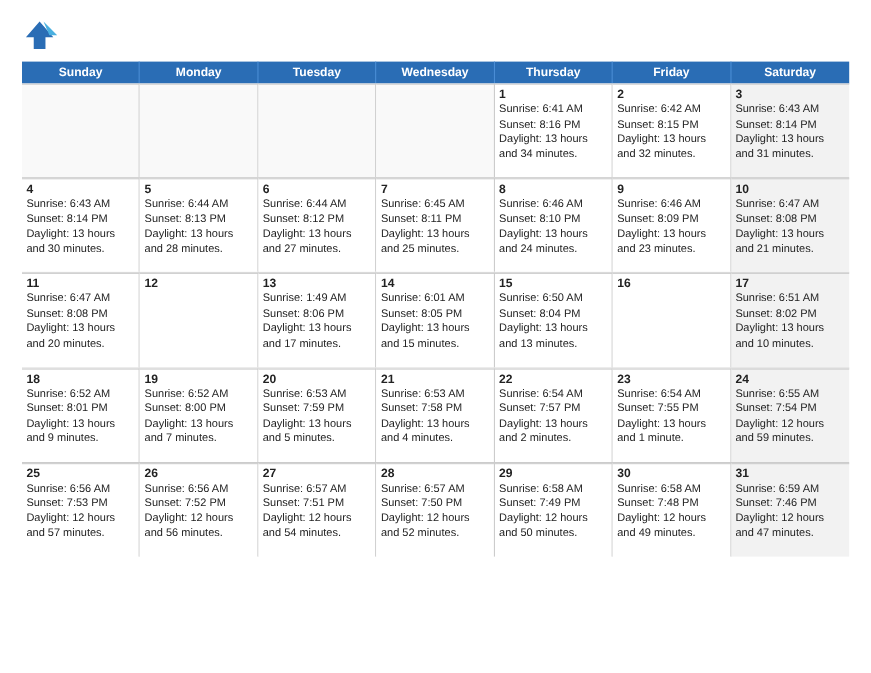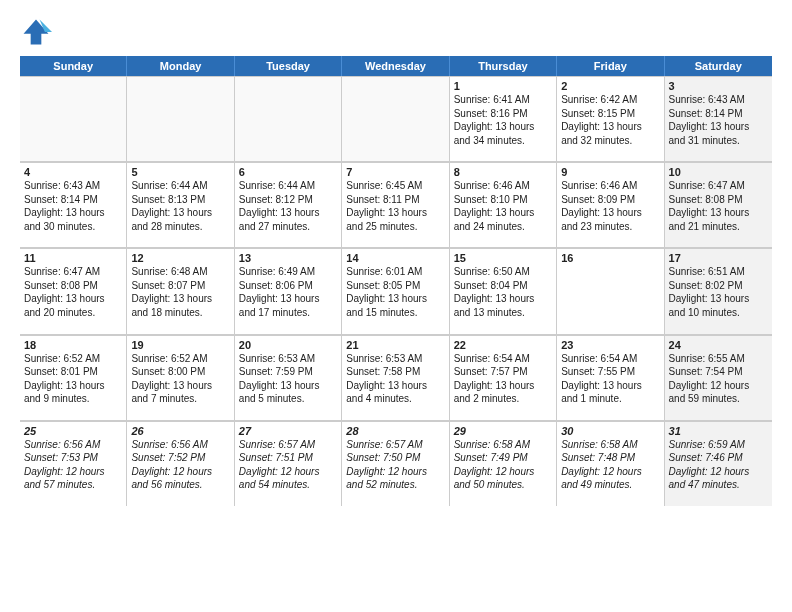--- a/index.html
+++ b/index.html
@@ -84,21 +84,21 @@
       flex: 1;
       display: flex;
       flex-direction: column;
     }
     .cal-row {
       display: grid;
       grid-template-columns: repeat(7, 1fr);
       flex: 1;
       border-bottom: 1px solid #ccc;
     }
-    .cal-row:last-child { border-bottom: none; font-style: italic; }
+    .cal-row:last-child { border-bottom: none; }
     .cal-cell {
       border-right: 1px solid #ccc;
       border-top: 1px solid #ccc;
       padding: 3px 4px;
       font-size: 9.2px;
       color: #222;
       background: #fff;
       vertical-align: top;
       min-height: 0;
       display: flex;
@@ -232,28 +232,24 @@
         <div class="cal-row">
           <div class="cal-cell">
             <div class="day-num">11</div>
             <div class="day-info">Sunrise: 6:47 AM
 Sunset: 8:08 PM
 Daylight: 13 hours
 and 20 minutes.</div>
           </div>
           <div class="cal-cell">
             <div class="day-num">12</div>
-            <div class="day-info">Sunrise: 6:48 AM
-Sunset: 8:07 PM
-Daylight: 13 hours
-and 18 minutes.</div>
           </div>
           <div class="cal-cell">
             <div class="day-num">13</div>
-            <div class="day-info">Sunrise: 6:49 AM
+            <div class="day-info">Sunrise: 1:49 AM
 Sunset: 8:06 PM
 Daylight: 13 hours
 and 17 minutes.</div>
           </div>
           <div class="cal-cell">
             <div class="day-num">14</div>
             <div class="day-info">Sunrise: 6:01 AM
 Sunset: 8:05 PM
 Daylight: 13 hours
 and 15 minutes.</div>

